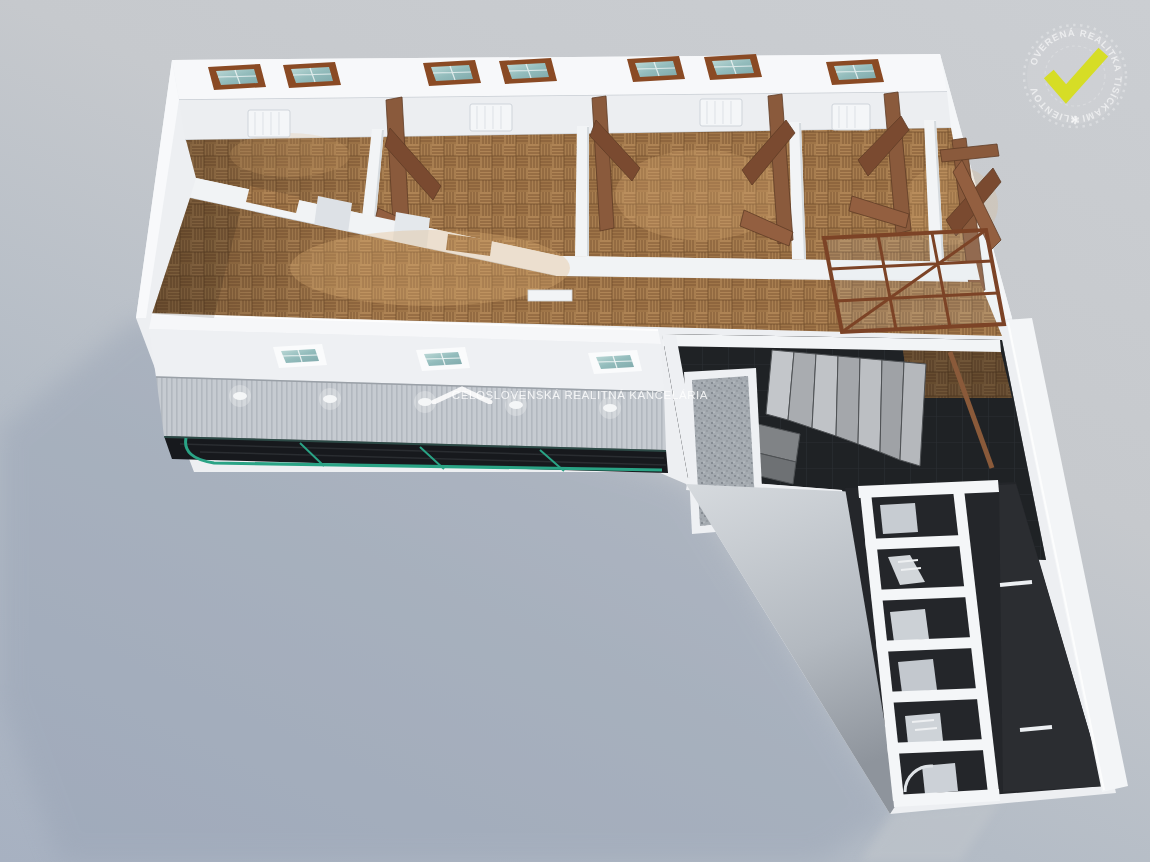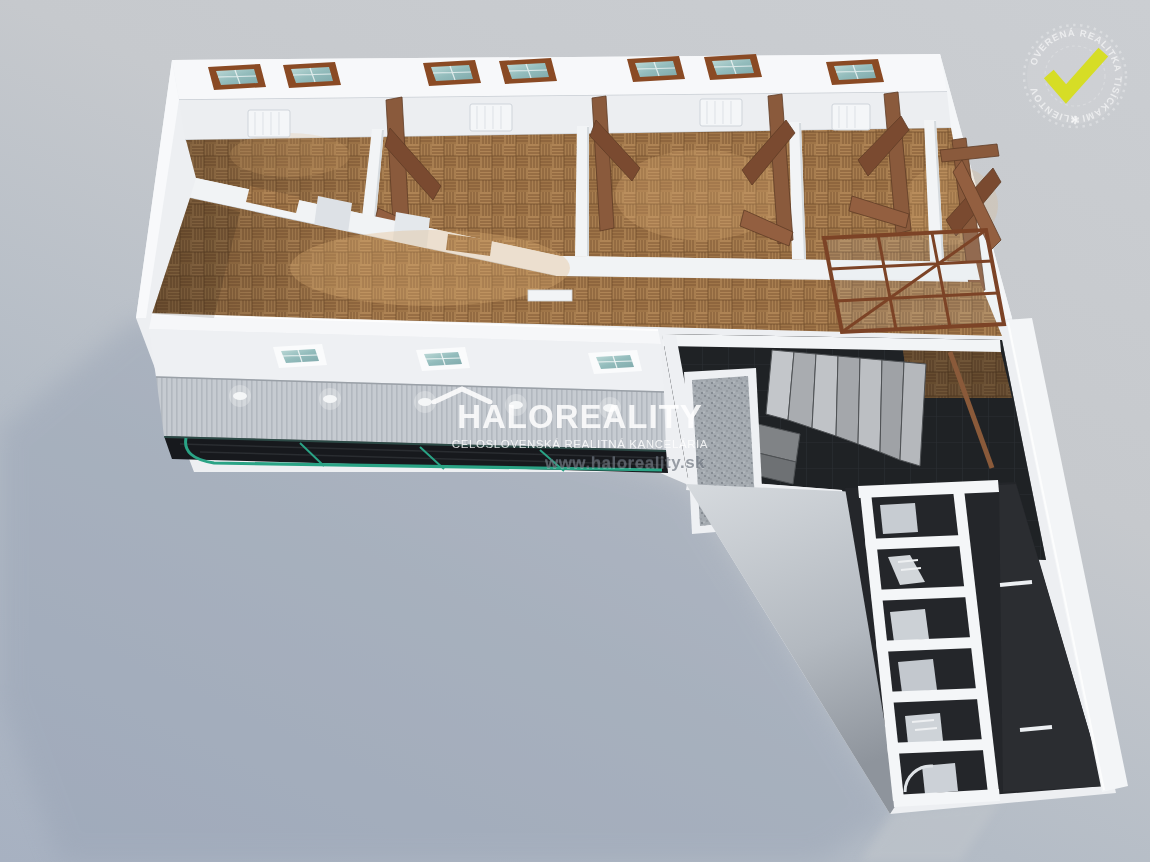--- a/index.html
+++ b/index.html
@@ -358,24 +358,22 @@
     <line x1="1008" y1="322" x2="1104" y2="790" stroke="#ffffff" stroke-width="2" opacity="0.8"></line>
   </g>
 
   <polygon points="190,198 152,314 214,318 240,212" fill="#000000" opacity="0.12"></polygon>
 </svg>
 
 <div class="wm">
   <svg class="wm-roof" width="64" height="18" viewBox="0 0 64 18">
     <path d="M4,16 L32,3 L60,16" fill="none" stroke="rgba(255,255,255,0.85)" stroke-width="5" stroke-linecap="round"></path>
   </svg>
-  <div class="wm-brand">HALOREALITY</div>
   <div class="wm-tagline">CELOSLOVENSKÁ REALITNÁ KANCELÁRIA</div>
 </div>
-<div class="wm-url">www.haloreality.sk</div>
 
 <svg class="badge" width="1150" height="862" viewBox="0 0 1150 862">
   <defs>
     <path id="badge-text-circle" d="M 1035,76 A 40,40 0 1 1 1115,76 A 40,40 0 1 1 1035,76" fill="none"></path>
   </defs>
   <circle cx="1075" cy="76" r="48" fill="rgba(255,255,255,0.08)"></circle>
   <circle cx="1075" cy="76" r="51" fill="none" stroke="rgba(255,255,255,0.30)" stroke-width="2.5" stroke-dasharray="2.5 4.5"></circle>
   <circle cx="1075" cy="76" r="30" fill="none" stroke="rgba(255,255,255,0.22)" stroke-width="1.2" stroke-dasharray="3 3"></circle>
   <text font-family="Liberation Sans, sans-serif" font-size="9.5" font-weight="bold" fill="rgba(255,255,255,0.60)" letter-spacing="0.9">
     <textPath href="#badge-text-circle" startOffset="50%" text-anchor="middle">OVERENÁ REALITKA TISÍCKAMI KLIENTOV</textPath>

